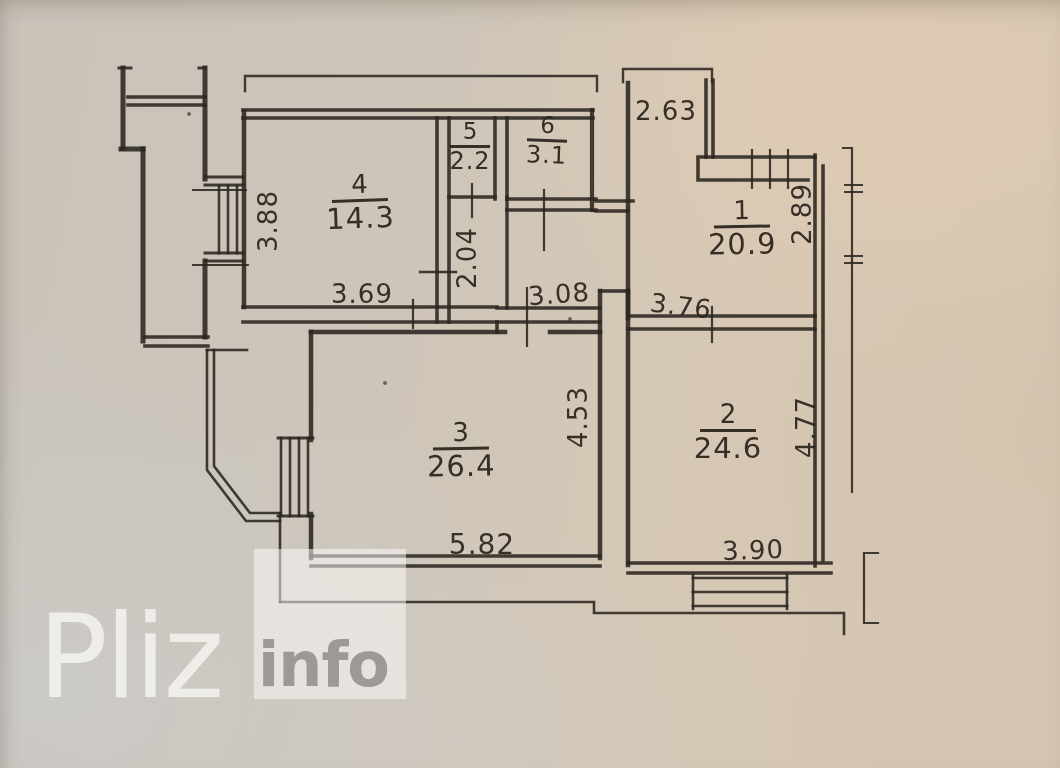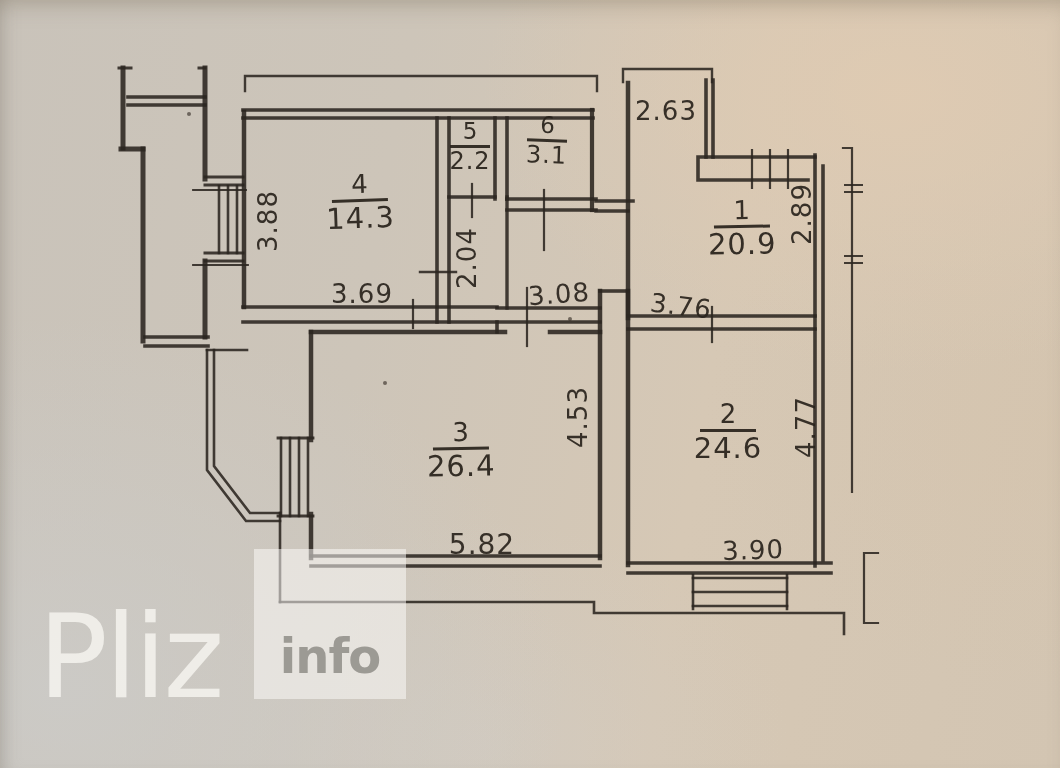--- a/index.html
+++ b/index.html
@@ -25,22 +25,22 @@
     padding-bottom:1px;font-size:26px;line-height:28px;}
   .room-label .rarea{display:block;font-size:29px;line-height:33px;letter-spacing:1px;}
   .room-label.small .rnum{min-width:40px;font-size:23px;line-height:25px;}
   .room-label.small .rarea{font-size:24px;line-height:27px;}
   .wm-top{position:absolute;left:22px;top:568px;font-size:42px;font-weight:bold;
     color:#8f8e88;opacity:.85;letter-spacing:2px;}
   .wm-main{position:absolute;left:2px;top:599px;font-size:116px;line-height:1;font-weight:normal;
     color:rgba(247,246,241,0.8);letter-spacing:-3px;margin-left:36px;}
   .wm-box{position:absolute;left:254px;top:549px;width:152px;height:150px;
     background:rgba(253,252,249,0.52);}
-  .wm-badge{position:absolute;left:258px;top:628px;width:144px;text-align:center;
-    font-size:48px;font-weight:bold;color:rgba(146,144,138,0.88);letter-spacing:-1px;}
+  .wm-badge{position:absolute;left:258px;top:628px;width:144px;text-align:left;
+    font-size:62px;font-weight:bold;color:rgba(146,144,138,0.88);letter-spacing:-1px;}
   .speck{position:absolute;border-radius:50%;background:#3a332b;opacity:.65;}
 </style>
 </head>
 <body>
 
 <div id="paper">
 
   <svg width="1060" height="768" viewBox="0 0 1060 768">
     <g fill="none" stroke="#2b2520" stroke-opacity="0.88" stroke-linecap="square">
 

